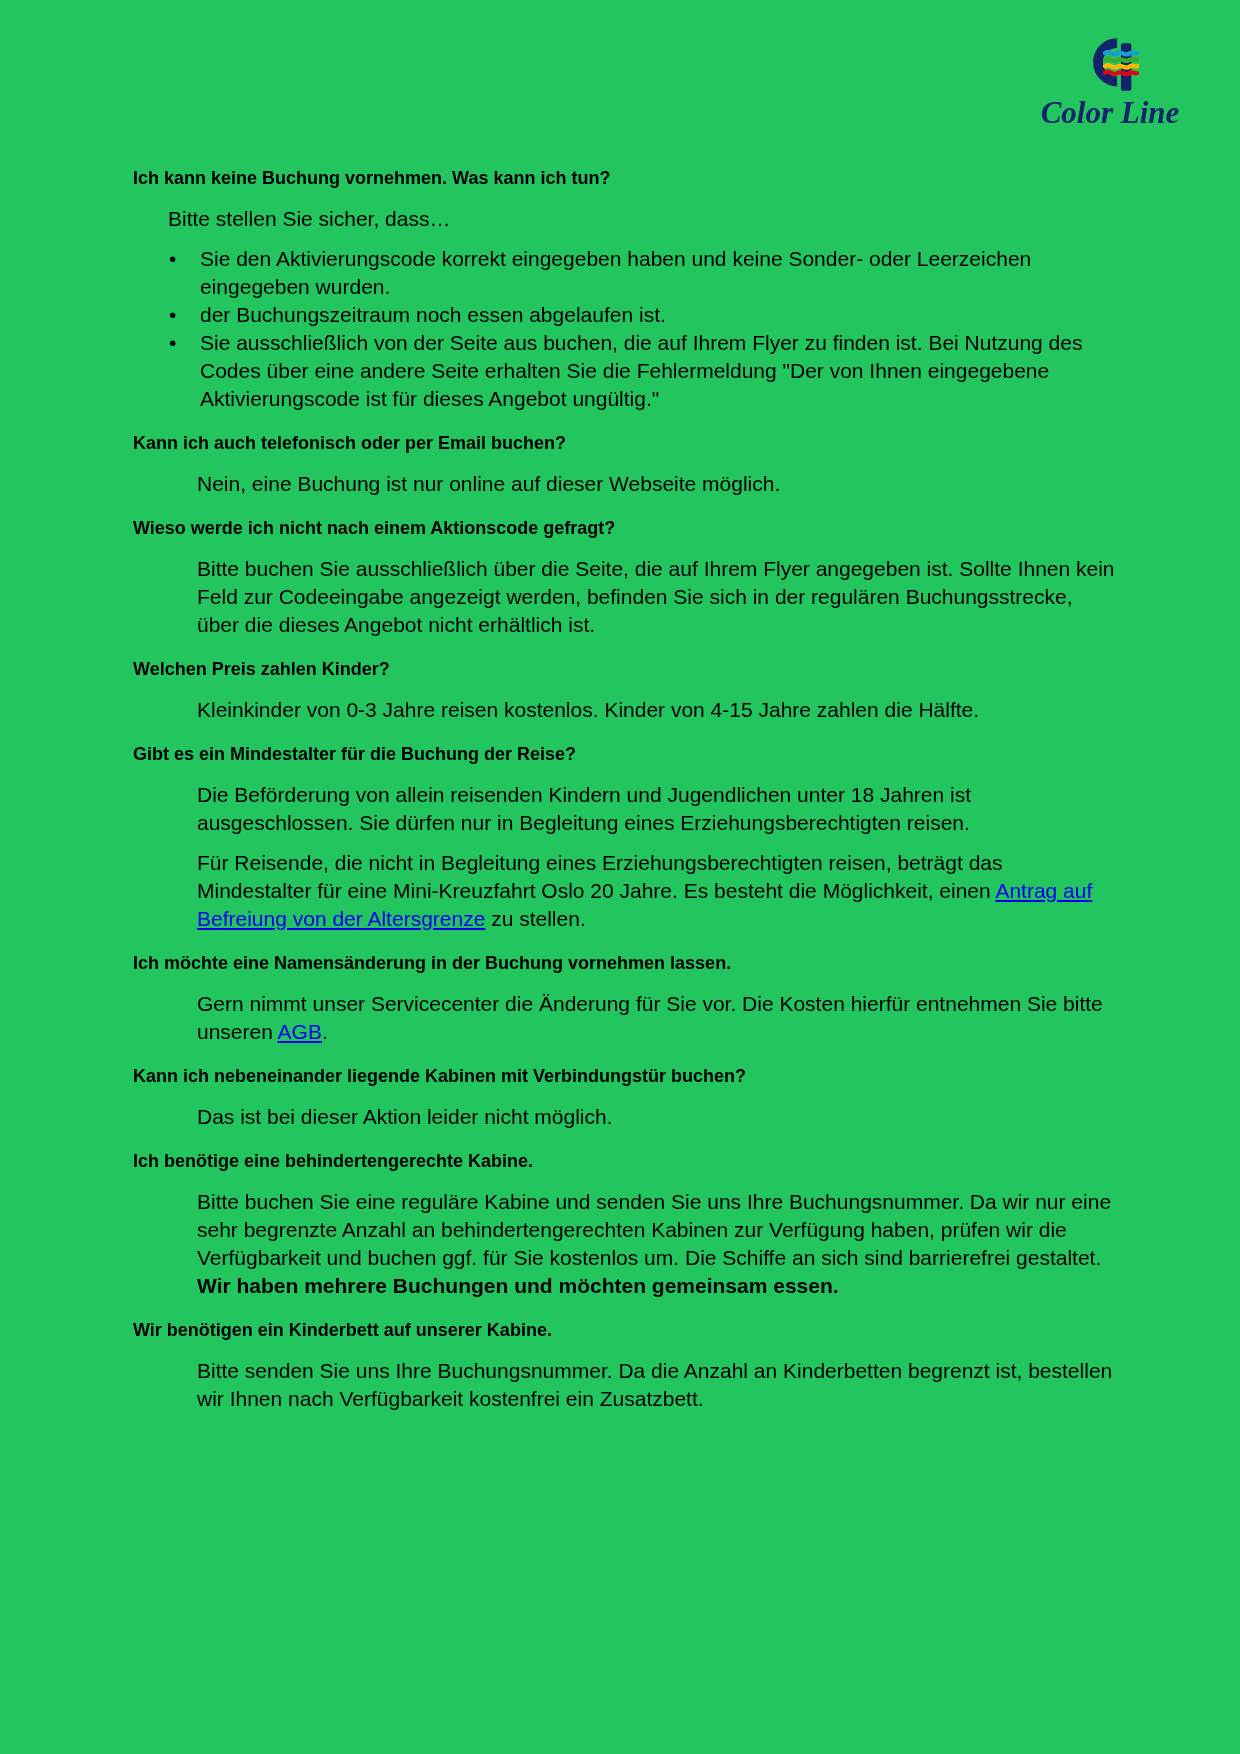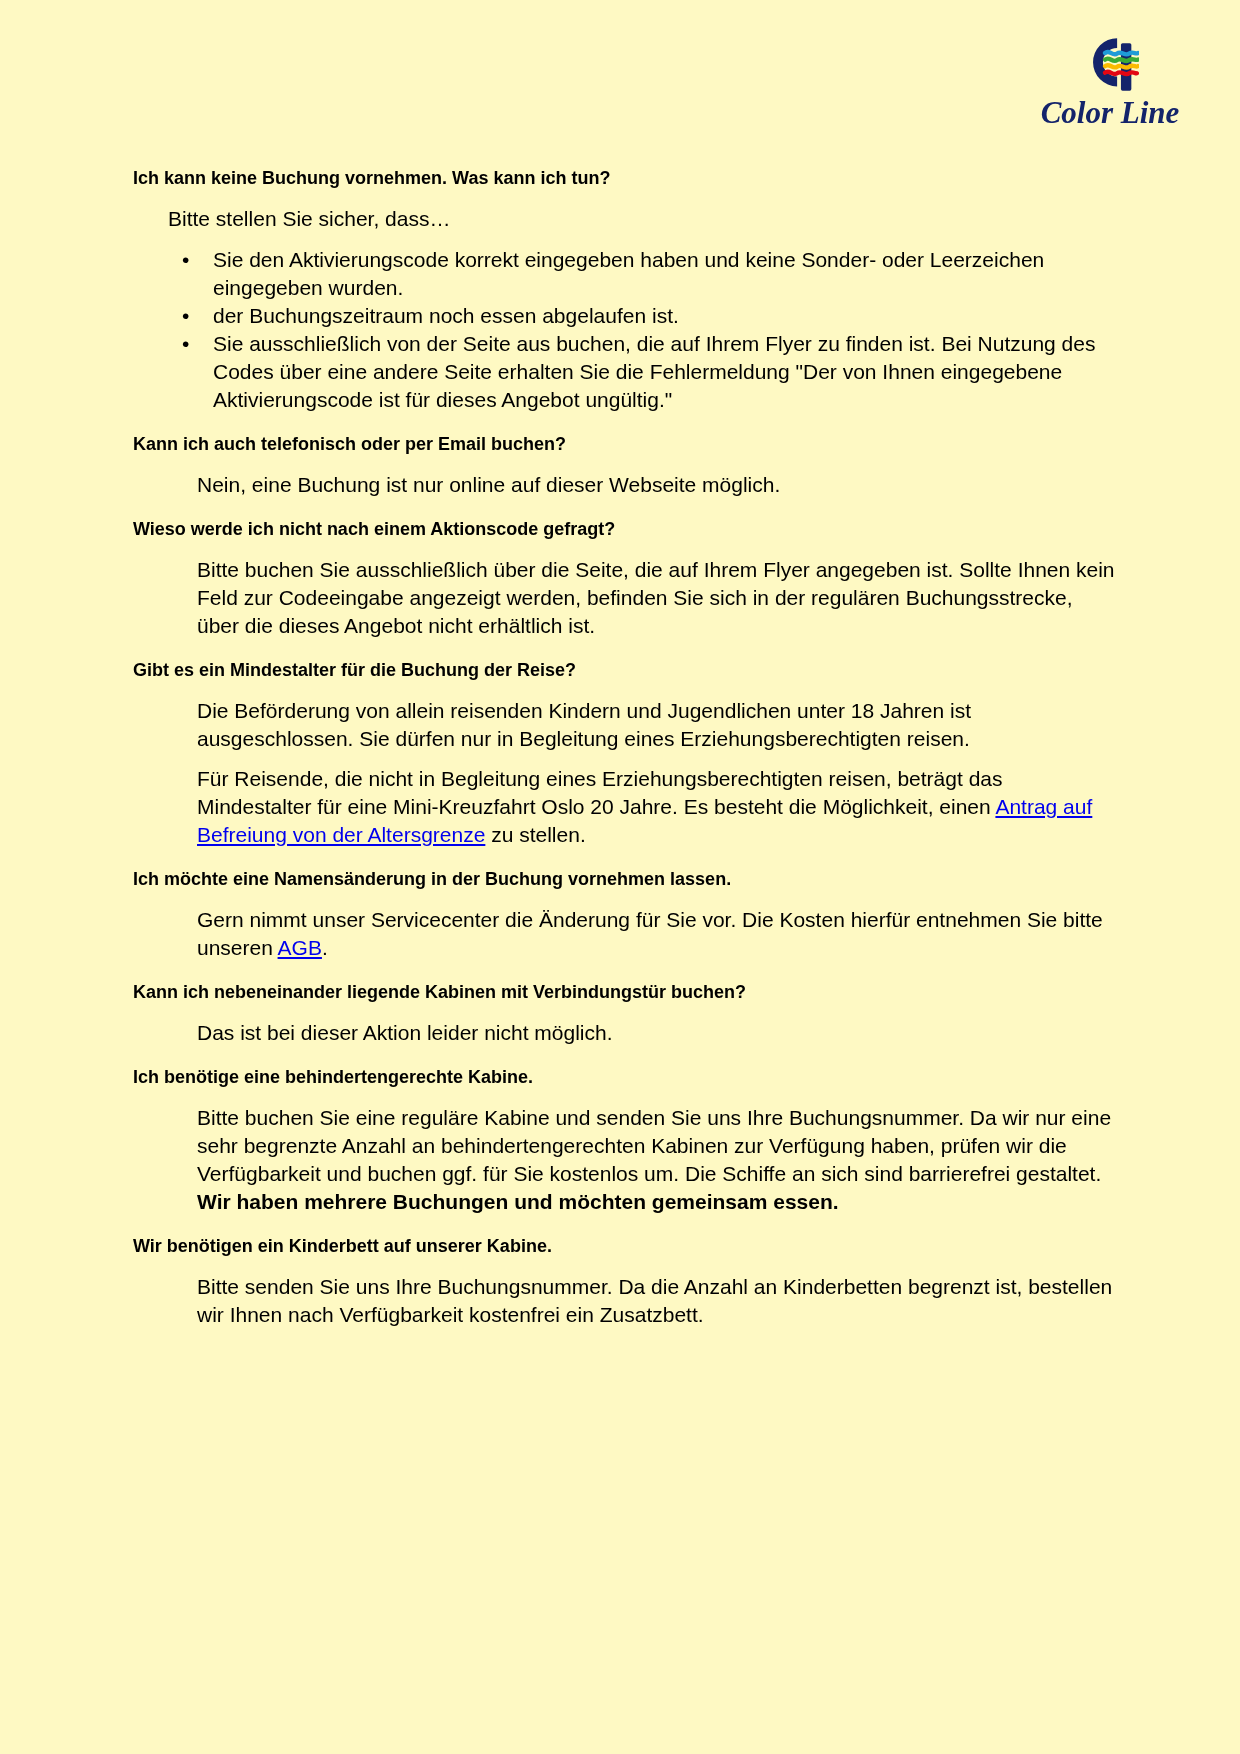--- a/index.html
+++ b/index.html
@@ -1,21 +1,21 @@
 <!DOCTYPE html>
 <html lang="de"><head>
 <meta charset="utf-8">
 <style>
   html, body { margin: 0; padding: 0; background: #e8e8e8; }
   .page {
     position: relative;
     width: 1240px;
     height: 1754px;
     margin: 0 auto;
-    background: #fef9c3;
+    background: #22c55e;
     font-family: "Liberation Sans", sans-serif;
     color: #000000;
     box-sizing: border-box;
     padding: 148px 125px 0 133px;
     overflow: hidden;
   }
   
   .logo {
     position: absolute;
     top: 34px;
@@ -44,21 +44,21 @@
   }
   h2.question {
     font-size: 18px;
     line-height: 28px;
     font-weight: bold;
     margin: 16px 0 13px 0;
   }
   p.intro { margin: 0 0 12px 0; padding-left: 35px; }
   ul.bullets {
     list-style: none;
-    margin: 13px;
+    margin: 0;
     padding: 0 0 0 67px;
   }
   ul.bullets li { position: relative; margin: 0; }
   ul.bullets li::before {
     content: "\2022";
     position: absolute;
     left: -31px;
     top: 0;
   }
   .answer { margin-left: 64px; }
@@ -107,20 +107,26 @@
             <p>Nein, eine Buchung ist nur online auf dieser Webseite möglich.</p>
           </div>
         </section>
         <section class="faq-section">
           <h2 class="question">Wieso werde ich nicht nach einem Aktionscode gefragt?</h2>
           <div class="answer">
             <p>Bitte buchen Sie ausschließlich über die Seite, die auf Ihrem Flyer angegeben ist. Sollte Ihnen kein Feld zur Codeeingabe angezeigt werden, befinden Sie sich in der regulären Buchungsstrecke, über die dieses Angebot nicht erhältlich ist.</p>
           </div>
         </section>
         <section class="faq-section">
+          <h2 class="question">Welchen Preis zahlen Kinder?</h2>
+          <div class="answer">
+            <p>Kleinkinder von 0-3 Jahre reisen kostenlos. Kinder von 4-15 Jahre zahlen die Hälfte.</p>
+          </div>
+        </section>
+        <section class="faq-section">
           <h2 class="question">Gibt es ein Mindestalter für die Buchung der Reise?</h2>
           <div class="answer">
             <p>Die Beförderung von allein reisenden Kindern und Jugendlichen unter 18 Jahren ist ausgeschlossen. Sie dürfen nur in Begleitung eines Erziehungsberechtigten reisen.</p>
             <p>Für Reisende, die nicht in Begleitung eines Erziehungsberechtigten reisen, beträgt das Mindestalter für eine Mini-Kreuzfahrt Oslo 20 Jahre. Es besteht die Möglichkeit, einen <a class="doc-link">Antrag auf Befreiung von der Altersgrenze</a> zu stellen.</p>
           </div>
         </section>
         <section class="faq-section">
           <h2 class="question">Ich möchte eine Namensänderung in der Buchung vornehmen lassen.</h2>
           <div class="answer">
             <p>Gern nimmt unser Servicecenter die Änderung für Sie vor. Die Kosten hierfür entnehmen Sie bitte unseren <a class="doc-link">AGB</a>.</p>

